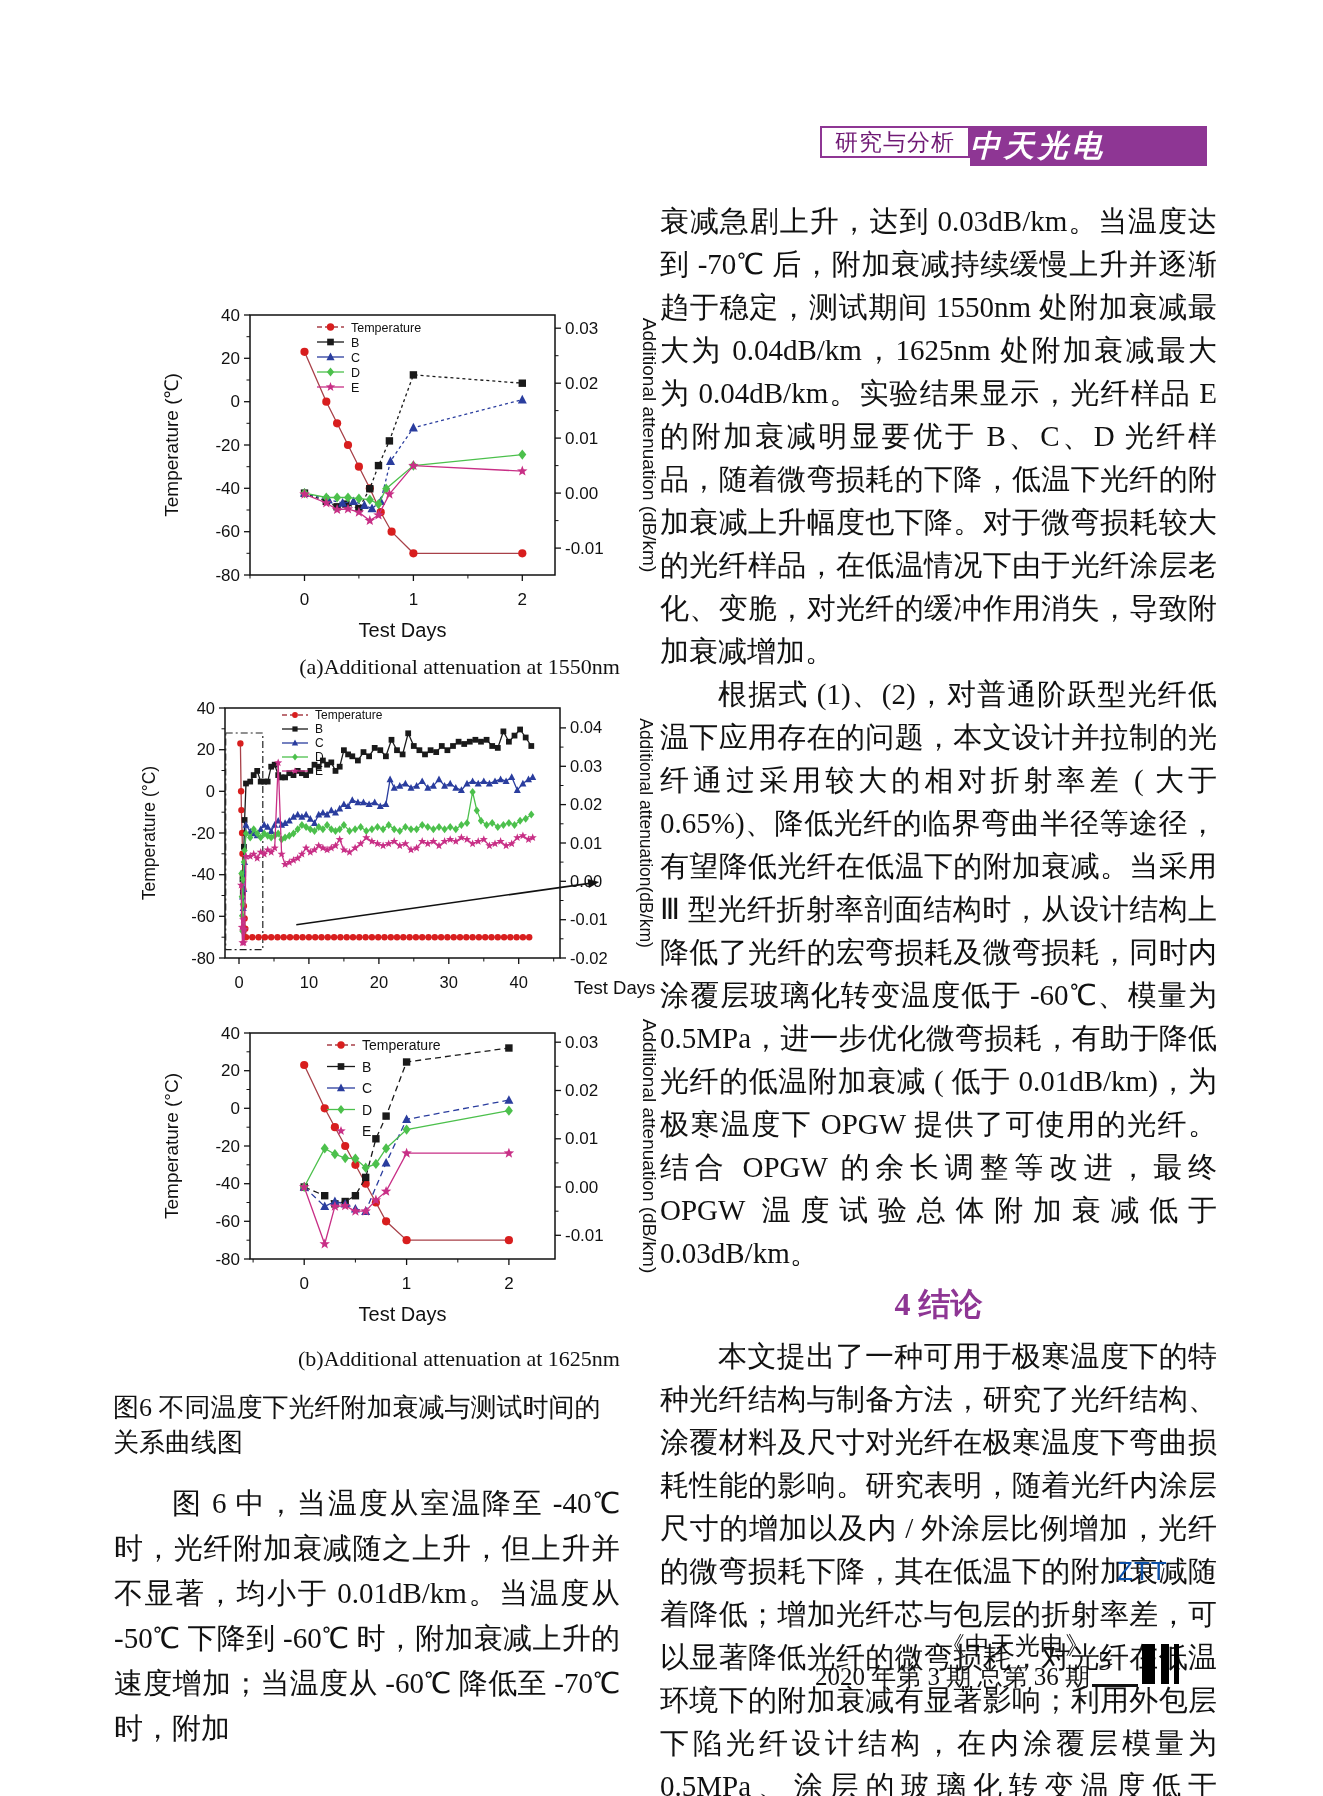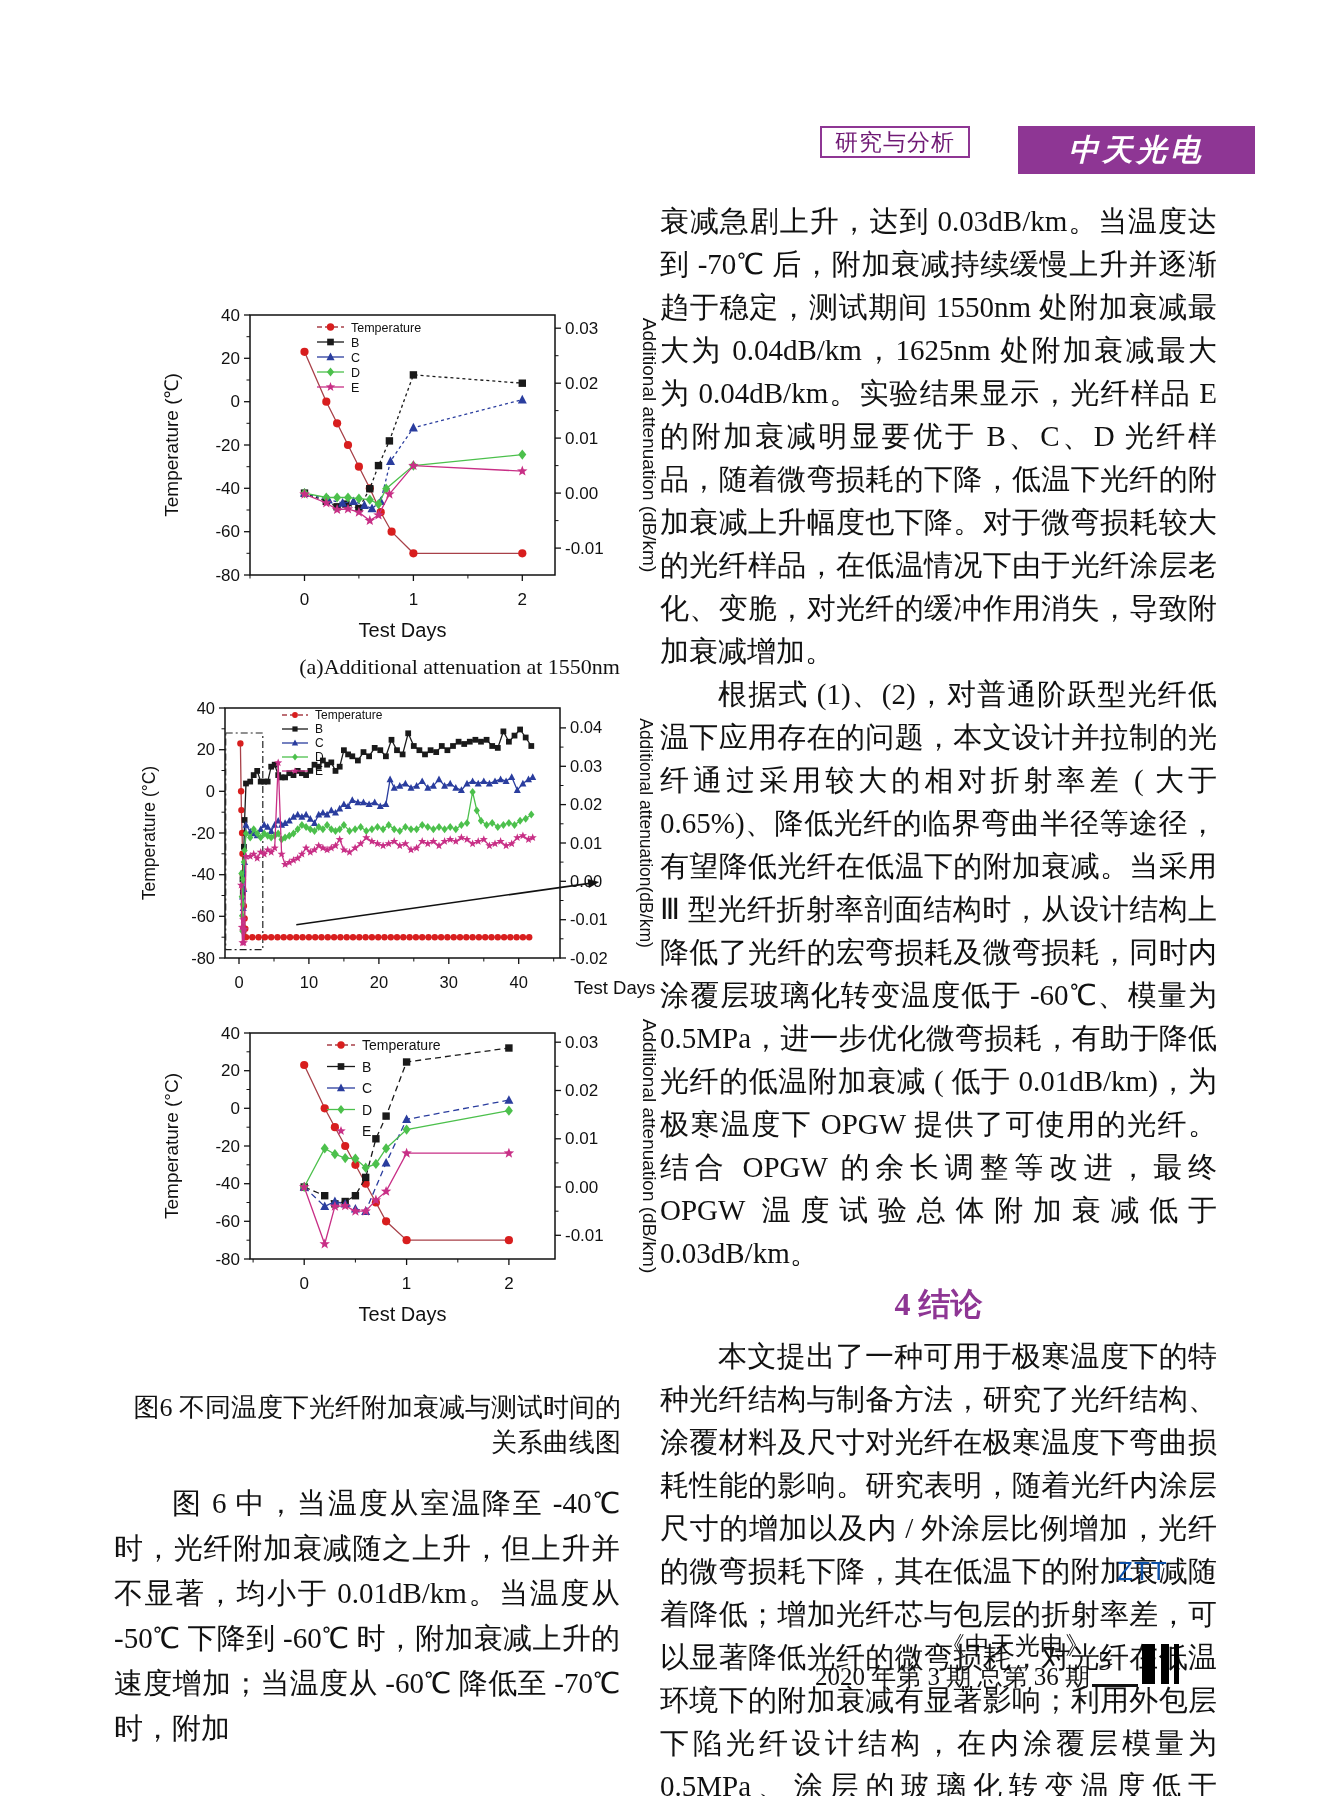--- a/index.html
+++ b/index.html
@@ -2,28 +2,28 @@
 <html><head>
 <meta charset="utf-8">
 <style>
   html,body{margin:0;padding:0;background:#888;}
   .page{position:relative;width:1323px;height:1796px;background:#ffffff;margin:0 auto;overflow:hidden;
         font-family:"Liberation Serif",serif;color:#111;}
   
   .hdr-section{position:absolute;left:820px;top:126px;width:150px;height:32px;border:2px solid #8e3694;
     box-sizing:border-box;display:flex;align-items:center;justify-content:center;
     font-family:"Liberation Sans",sans-serif;font-size:23px;color:#701a75;letter-spacing:1px;}
-  .hdr-brand{position:absolute;left:1018px;top:126px;width:237px;height:48px;background:#8e3694;
-    display:flex;align-items:center;justify-content:center;color:#fff;
+  .hdr-brand{position:absolute;left:970px;top:126px;width:237px;height:40px;background:#8e3694;
+    display:flex;align-items:center;justify-content:flex-start;color:#fff;
     font-family:"Liberation Serif",serif;font-style:italic;font-weight:bold;font-size:30px;letter-spacing:4px;}
   
   .chart{position:absolute;}
   svg text{font-family:"Liberation Sans",sans-serif;fill:#111;}
   .caption{position:absolute;left:115px;width:505px;text-align:right;font-size:22px;color:#111;}
-  .figcap{position:absolute;left:113px;width:508px;text-align:right;font-size:26px;color:#111;}
+  .figcap{position:absolute;left:113px;width:508px;text-align:left;font-size:26px;color:#111;}
   
   .lefttext{position:absolute;left:114px;top:1437px;width:506px;font-size:29px;line-height:45px;
     text-align:justify;margin-top:44px;}
   .lefttext p{margin:0;text-indent:2em;}
   .rightcol{position:absolute;left:660px;top:200px;width:557px;font-size:29px;line-height:43px;
     text-align:justify;}
   .rightcol p{margin:0;}
   .rightcol p.ind{text-indent:2em;}
   .h-conclusion{font-family:"Liberation Serif",serif;color:#8e3694;font-weight:bold;font-size:32px;
     line-height:50px;margin:4px 0 6px 0;text-align:center;}
@@ -692,20 +692,21 @@
           <text x="112" y="60.04" text-anchor="start" font-size="14">C</text>
           <line x1="77" y1="76.5" x2="105" y2="76.5" stroke="#4cc04c" stroke-width="1.3"></line>
           <polygon points="91,71.91 94.60,76.5 91,81.09 87.40,76.5" fill="#4cc04c"></polygon>
           <text x="112" y="81.54" text-anchor="start" font-size="14">D</text>
           <polygon points="91.00,93.05 92.22,96.33 95.71,96.47 92.97,98.64 93.91,102.00 91.00,100.07 88.09,102.00 89.03,98.64 86.29,96.47 89.78,96.33" fill="#c82f86"></polygon>
           <text x="112" y="103.04" text-anchor="start" font-size="14">E</text>
         </g>
       </svg></div>
 
   <div class="caption" style="top:654px;">(a)Additional attenuation at 1550nm</div>
+  <div class="caption" style="top:1346px;">(b)Additional attenuation at 1625nm</div>
   <div class="figcap" style="top:1390px;">图6 不同温度下光纤附加衰减与测试时间的关系曲线图</div>
 
   <div class="lefttext">
     <p>图 6 中，当温度从室温降至 -40℃ 时，光纤附加衰减随之上升，但上升并不显著，均小于 0.01dB/km。当温度从 -50℃ 下降到 -60℃ 时，附加衰减上升的速度增加；当温度从 -60℃ 降低至 -70℃ 时，附加</p>
   </div>
 
   <div class="rightcol">
     <p>衰减急剧上升，达到 0.03dB/km。当温度达到 -70℃ 后，附加衰减持续缓慢上升并逐渐趋于稳定，测试期间 1550nm 处附加衰减最大为 0.04dB/km，1625nm 处附加衰减最大为 0.04dB/km。实验结果显示，光纤样品 E 的附加衰减明显要优于 B、C、D 光纤样品，随着微弯损耗的下降，低温下光纤的附加衰减上升幅度也下降。对于微弯损耗较大的光纤样品，在低温情况下由于光纤涂层老化、变脆，对光纤的缓冲作用消失，导致附加衰减增加。</p>
     <p class="ind">根据式 (1)、(2)，对普通阶跃型光纤低温下应用存在的问题，本文设计并拉制的光纤通过采用较大的相对折射率差 ( 大于 0.65%)、降低光纤的临界弯曲半径等途径，有望降低光纤在低温下的附加衰减。当采用 Ⅲ 型光纤折射率剖面结构时，从设计结构上降低了光纤的宏弯损耗及微弯损耗，同时内涂覆层玻璃化转变温度低于 -60℃、模量为 0.5MPa，进一步优化微弯损耗，有助于降低光纤的低温附加衰减 ( 低于 0.01dB/km)，为极寒温度下 OPGW 提供了可使用的光纤。结合 OPGW 的余长调整等改进，最终 OPGW 温度试验总体附加衰减低于 0.03dB/km。</p>
     <div class="h-conclusion">4 结论</div>

